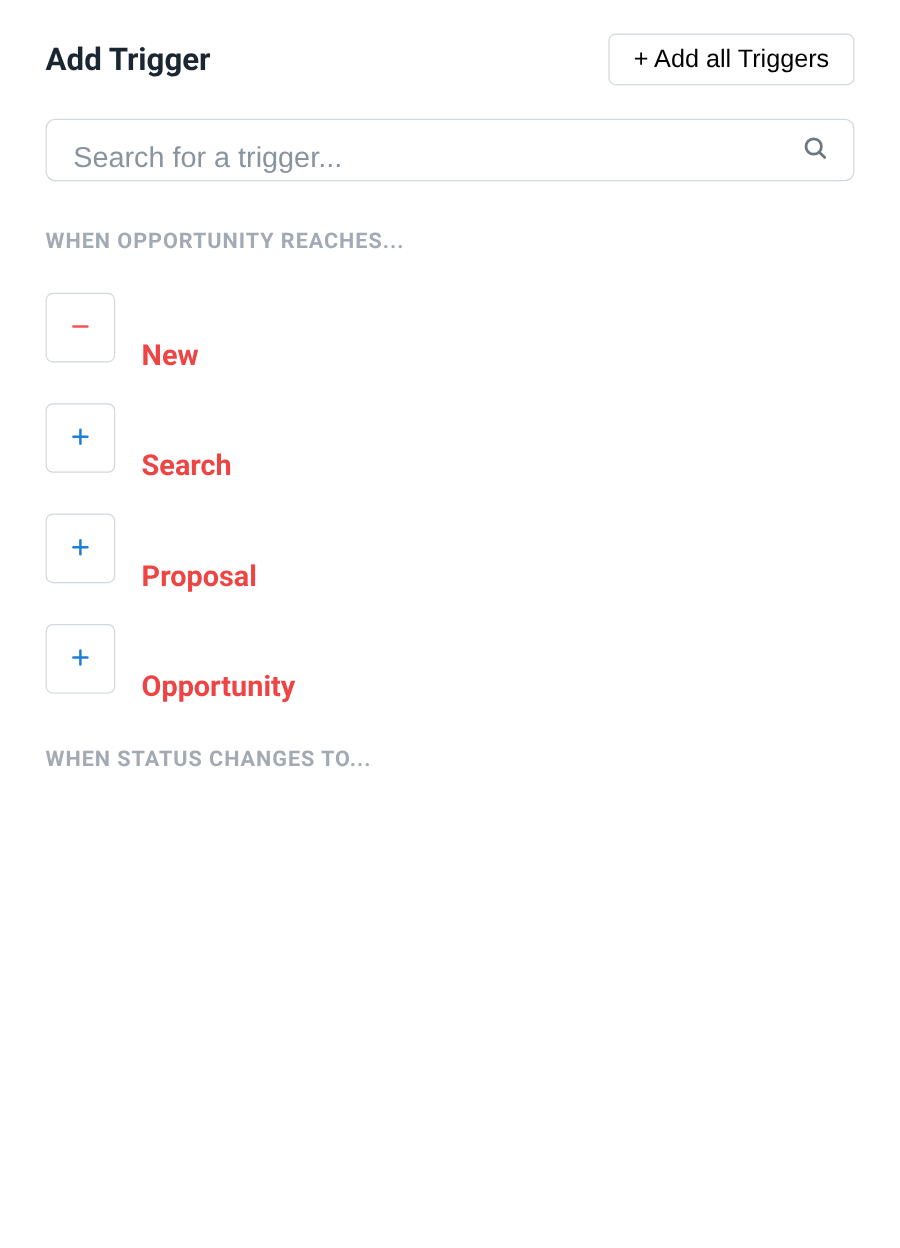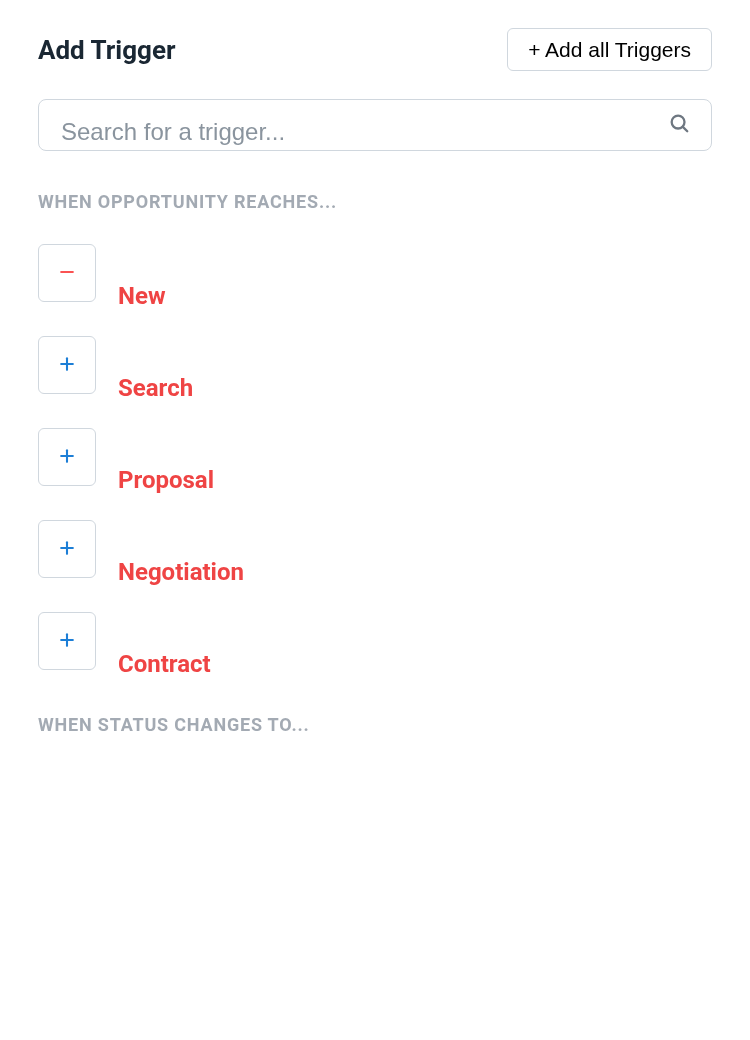--- a/index.html
+++ b/index.html
@@ -153,30 +153,19 @@
   </li>
   <li class="trigger-item">
     <button class="toggle-btn">
       <span>
         <svg width="20" height="20" viewBox="0 0 24 24" fill="none" stroke="#1c7ed6" stroke-width="2.5" stroke-linecap="round">
             <line x1="12" y1="5" x2="12" y2="19"></line>
             <line x1="5" y1="12" x2="19" y2="12"></line>
           </svg>
       </span>
     </button>
-    <span class="trigger-label">Negotiation</span>
-  </li>
-  <li class="trigger-item">
-    <button class="toggle-btn">
-      <span>
-        <svg width="20" height="20" viewBox="0 0 24 24" fill="none" stroke="#1c7ed6" stroke-width="2.5" stroke-linecap="round">
-            <line x1="12" y1="5" x2="12" y2="19"></line>
-            <line x1="5" y1="12" x2="19" y2="12"></line>
-          </svg>
-      </span>
-    </button>
-    <span class="trigger-label">Contract</span>
+    <span class="trigger-label">Opportunity</span>
   </li>
 </ul>
 
 <h2 class="section-header">When Status Changes To...</h2>
 <ul class="trigger-list">
 </ul>
 
 </body></html>

